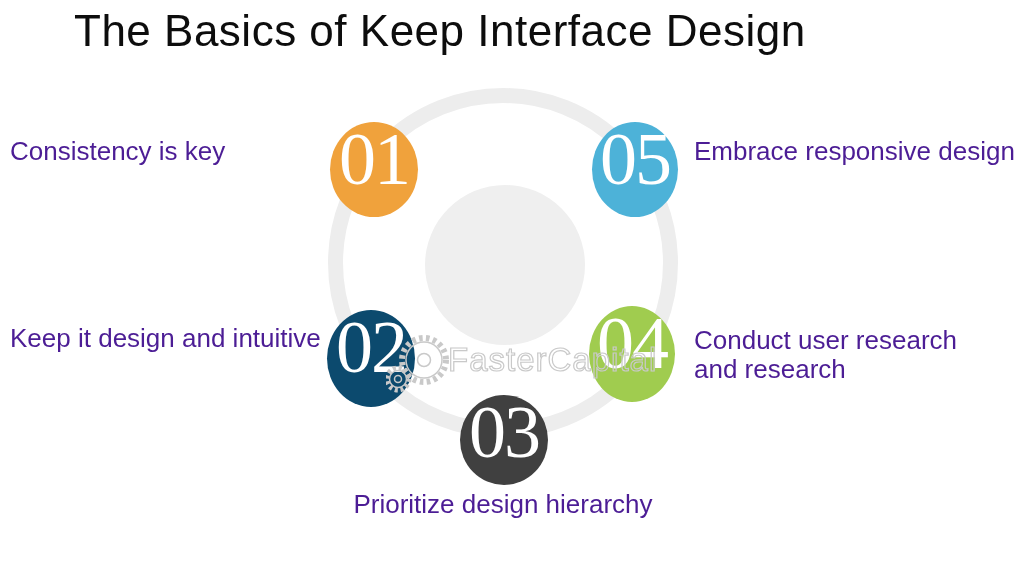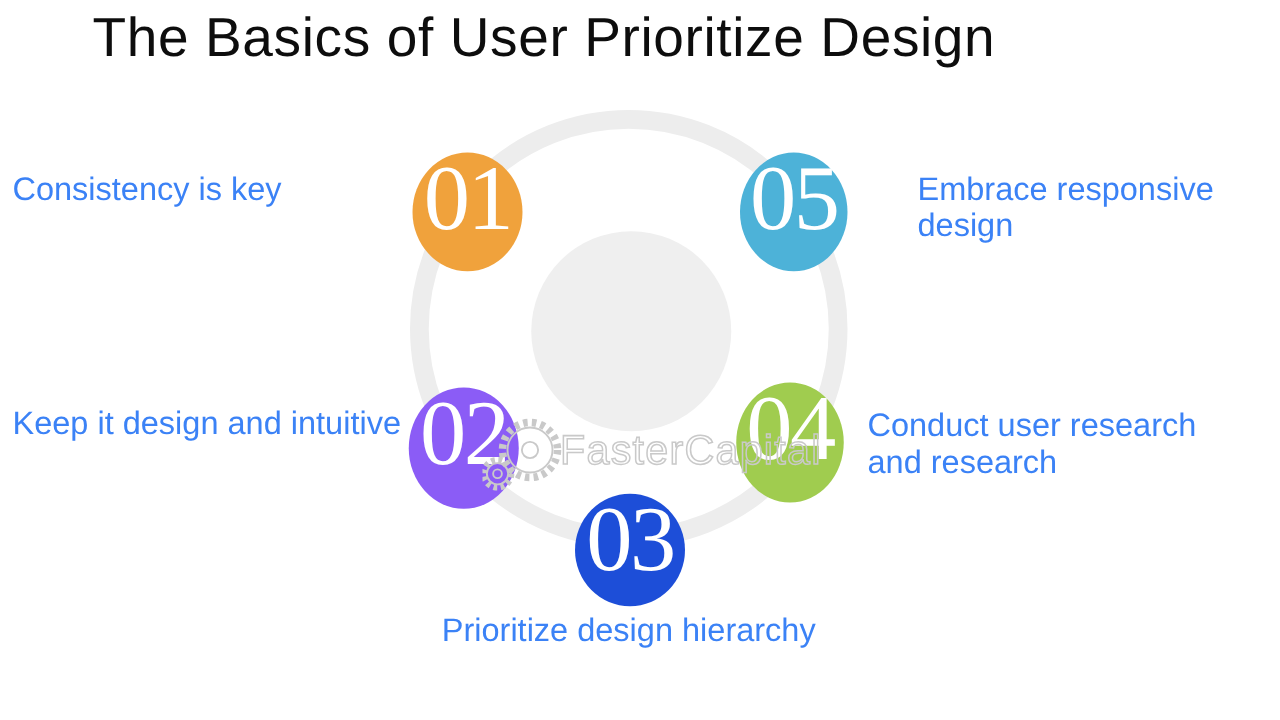--- a/index.html
+++ b/index.html
@@ -57,27 +57,27 @@
     padding-bottom: 4px;
   }
   .bubble-01 { left: 330px; top: 122px; width: 88px; height: 95px; }
   .bubble-05 { left: 592px; top: 122px; width: 86px; height: 95px; }
   .bubble-02 { left: 327px; top: 310px; width: 88px; height: 97px; }
   .bubble-04 { left: 589px; top: 306px; width: 86px; height: 96px; }
   .bubble-03 { left: 460px; top: 395px; width: 88px; height: 90px; }
   .label {
     position: absolute;
     font-size: 26px;
-    color: #3b82f6;
+    color: #4c1d95;
     line-height: 1.1;
     z-index: 3;
   }
   .label-01 { left: 10px; top: 137px; }
   .label-02 { left: 10px; top: 324px; }
-  .label-05 { left: 734px; top: 137px; }
+  .label-05 { left: 694px; top: 137px; }
   .label-04 { left: 694px; top: 326px; width: 300px; }
   .label-03 { left: 283px; top: 490px; width: 440px; text-align: center; }
   .watermark {
     position: absolute;
     left: 386px;
     top: 332px;
     display: flex;
     align-items: center;
     z-index: 5;
     pointer-events: none;
@@ -91,37 +91,37 @@
     -webkit-text-stroke: 1.2px #c9c9c9;
     margin-left: -2px;
     margin-top: -6px;
   }
 </style>
 </head>
 <body>
 
 <div id="canvas">
 
-  <h1 class="title">The Basics of User Prioritize Design</h1>
+  <h1 class="title">The Basics of Keep Interface Design</h1>
 
   <div class="ring" style="border-color: rgb(237, 237, 237);"></div>
 
   <div class="center-circle" style="background: rgb(239, 239, 239);"></div>
 
   <div class="bubble bubble-01" style="background: rgb(240, 162, 60);">
     <span>01</span>
   </div>
   <div class="label label-01">Consistency is key</div>
 
-  <div class="bubble bubble-02" style="background: #8b5cf6;">
+  <div class="bubble bubble-02" style="background: #0c4a6e;">
     <span>02</span>
   </div>
   <div class="label label-02">Keep it design and intuitive</div>
 
-  <div class="bubble bubble-03" style="background: #1d4ed8;">
+  <div class="bubble bubble-03" style="background: #404040;">
     <span>03</span>
   </div>
   <div class="label label-03">Prioritize design hierarchy</div>
 
   <div class="bubble bubble-04" style="background: rgb(160, 204, 79);">
     <span>04</span>
   </div>
   <div class="label label-04">Conduct user research and research</div>
 
   <div class="bubble bubble-05" style="background: rgb(77, 178, 216);">

